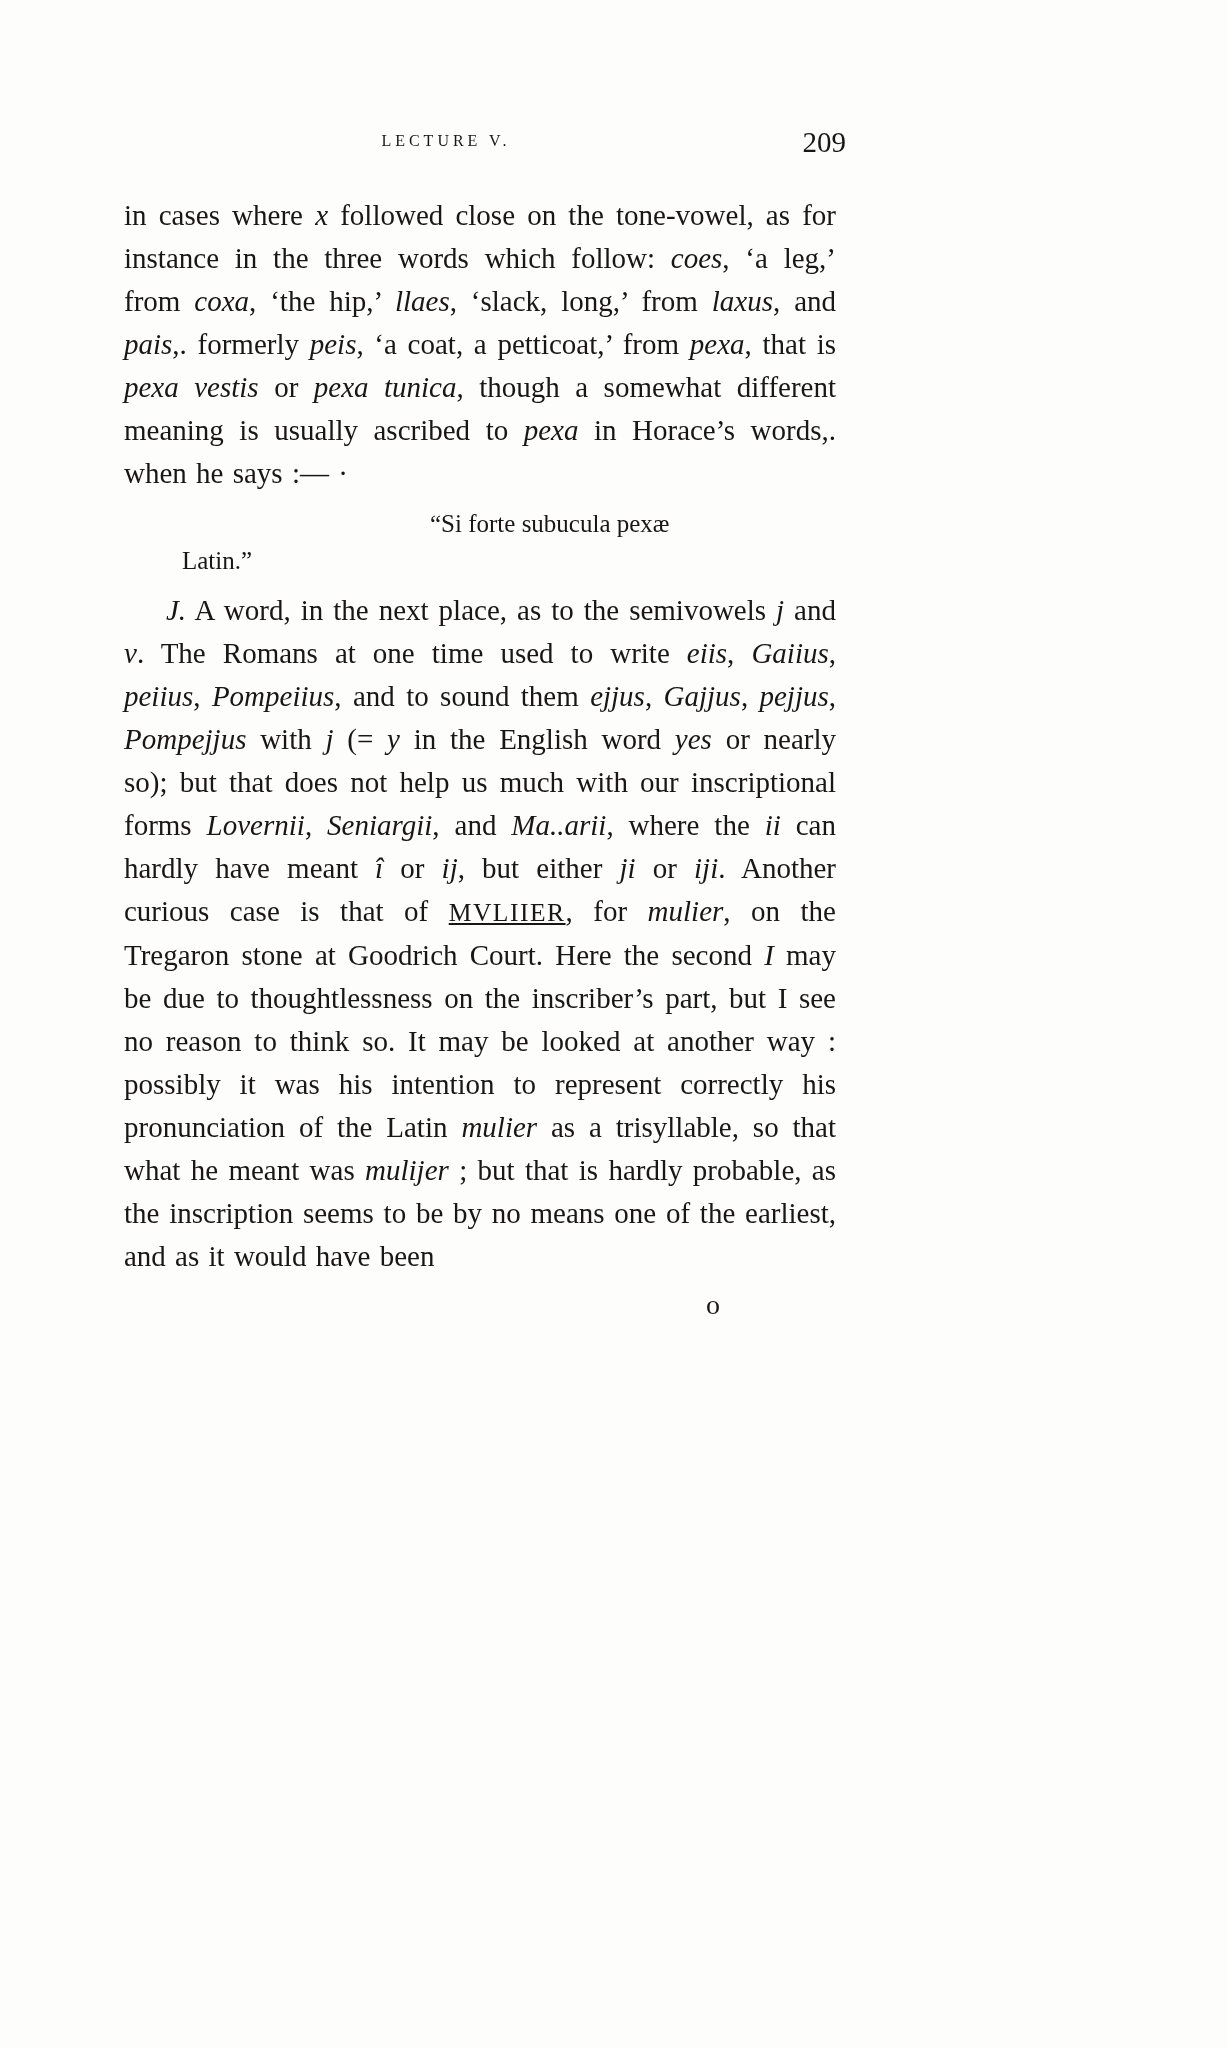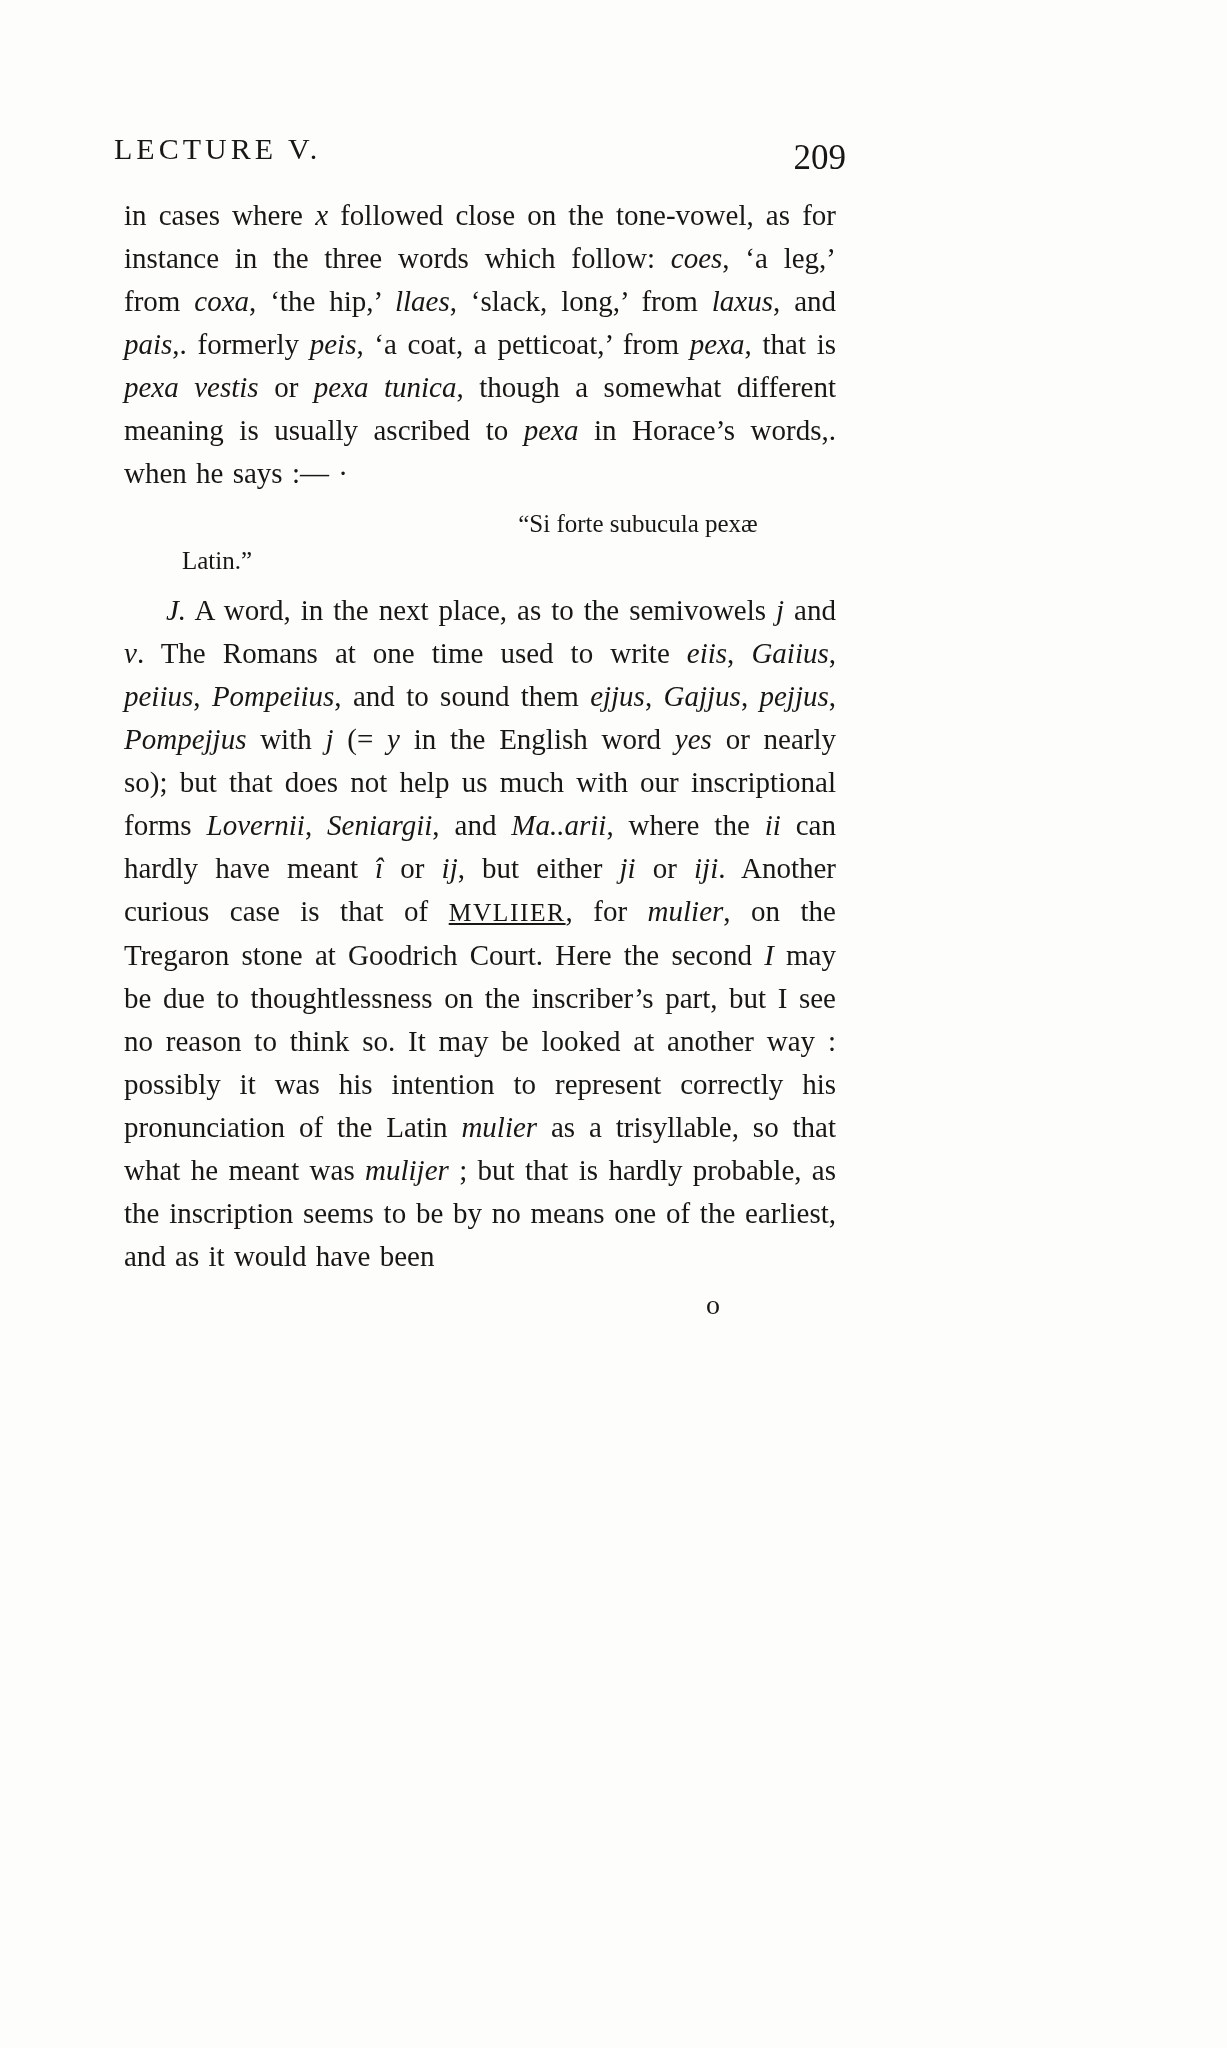--- a/index.html
+++ b/index.html
@@ -25,31 +25,30 @@
   }
   .running-head {
     position: relative;
     height: 46px;
     margin-bottom: 22px;
   }
   .running-head .head-title {
     position: absolute;
     left: 0;
     right: 68px;
-    text-align: left;
-    font-size: 30px;
+    text-align: center;
+    font-size: 16px;
     letter-spacing: 4px;
     top: 6px;
   }
   .running-head .page-number {
     position: absolute;
     right: 0;
     top: 0;
-    font-size: 35px;
-    margin-top: 12px;
+    font-size: 29px;
   }
   .body-para {
     font-size: 29px;
     line-height: 43px;
     text-align: justify;
     word-spacing: 2px;
     margin: 10px;
   }
   .body-para .i, .verse-quote .i { font-style: italic; }
   .body-para .sc {
@@ -57,21 +56,21 @@
     letter-spacing: 1.5px;
     text-decoration: underline;
   }
   .para-indent { text-indent: 42px; }
   .verse-quote {
     margin: 6px 0 6px 68px;
     font-size: 25px;
     line-height: 37px;
     text-align: left;
   }
-  .verse-quote .qline:first-child { padding-left: 248px; text-align: center; }
+  .verse-quote .qline:first-child { padding-left: 248px; }
   .signature-line {
     margin-top: 6px;
     padding-left: 592px;
     font-size: 28px;
     line-height: 34px;
   }
 </style>
 </head>
 <body>
 

